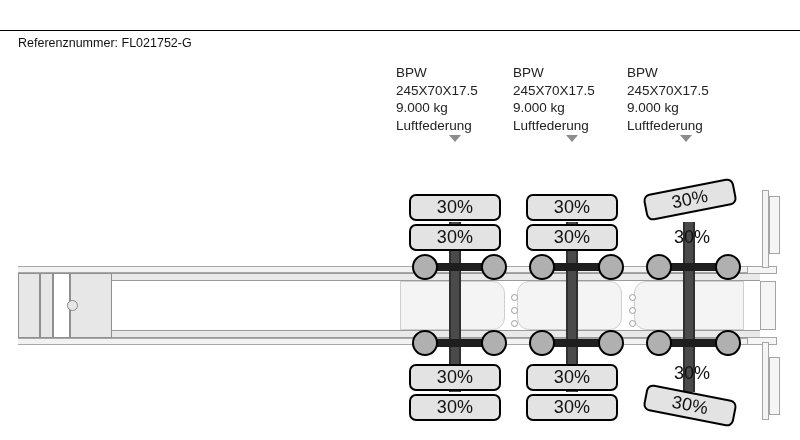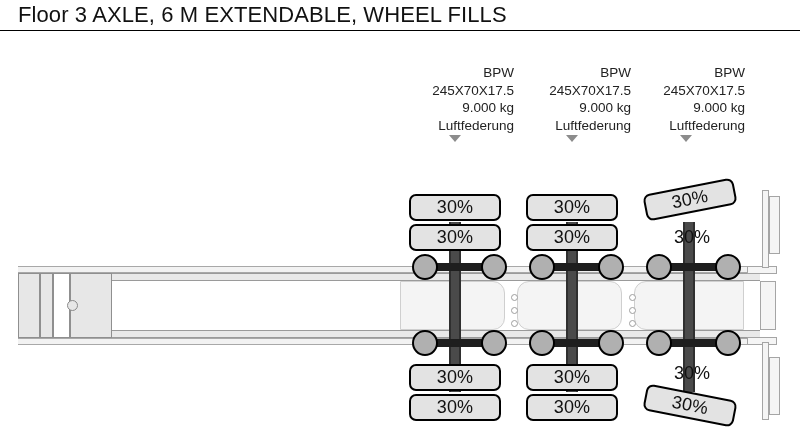--- a/index.html
+++ b/index.html
@@ -48,21 +48,21 @@
     font-size: 12.5px;
     color: #111111;
     white-space: nowrap;
   }
 
   
   .axle-spec {
     position: absolute;
     top: 64px;
     width: 118px;
-    text-align: right;
+    text-align: left;
     font-size: 13.5px;
     line-height: 17.5px;
     color: #222222;
     white-space: nowrap;
   }
   .axle-spec .line { display: block; }
   .spec-arrow {
     display: block;
     margin: 1px auto 0 auto;
     width: 0;
@@ -180,22 +180,22 @@
     position: absolute;
     background: #f4f4f4;
     border: 1px solid #cfcfcf;
     box-sizing: border-box;
   }
 </style>
 </head>
 <body>
 
 <div id="header">
-  <div id="title">Floor 3 AXLE, 6 M EXTENDABLE, WHEEL FILLS</div>
   <div id="title-rule"></div>
+  <div id="refnum">Referenznummer: FL021752-G</div>
 </div>
 
 <div class="axle-spec" style="left:396px;">
   <span class="line">BPW</span>
   <span class="line">245X70X17.5</span>
   <span class="line">9.000 kg</span>
   <span class="line">Luftfederung</span>
   <span class="spec-arrow"></span>
 </div>
 

